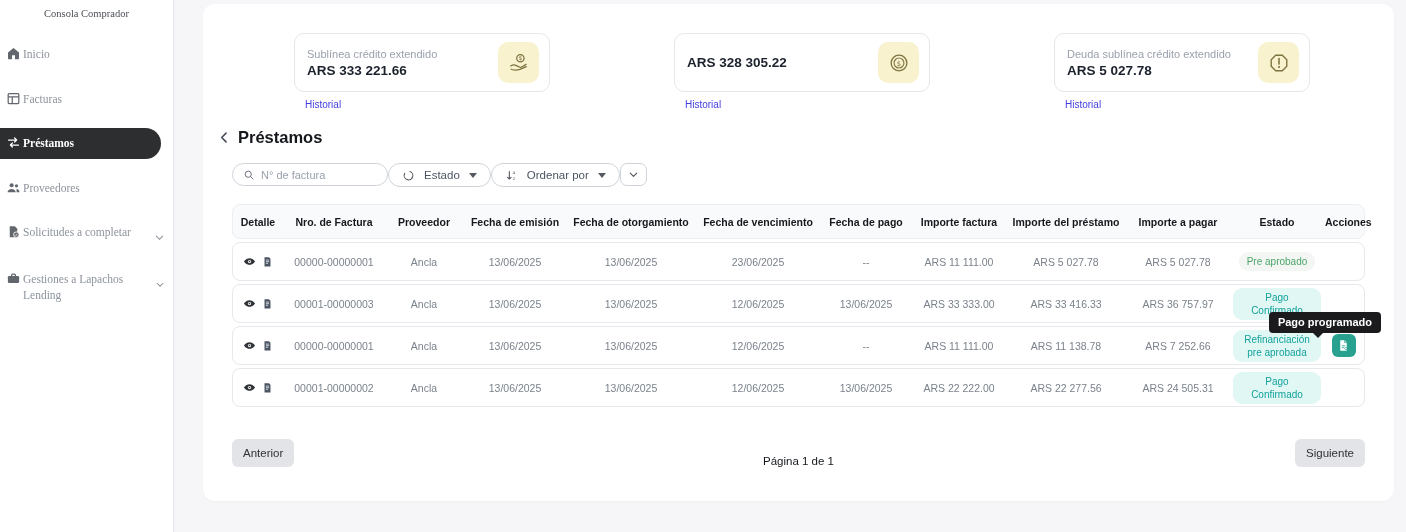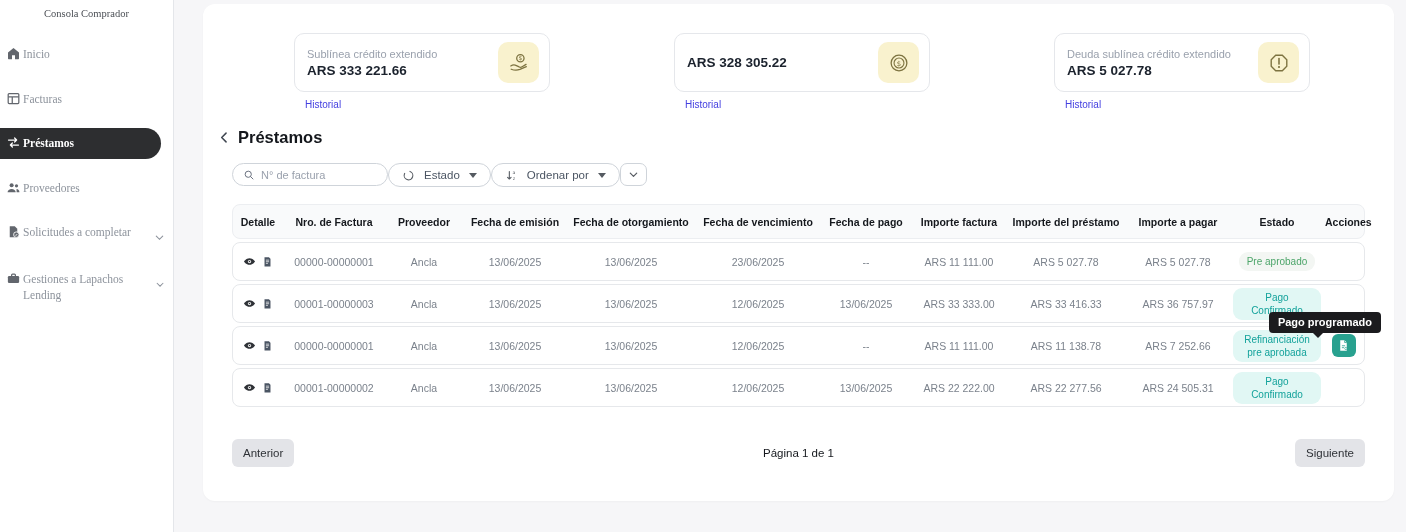--- a/index.html
+++ b/index.html
@@ -108,21 +108,21 @@
   .tooltip {
     position: absolute; right: -17px; top: -15px; z-index: 6;
     background: #1b1b1e; color: #fff; font-size: 11px; font-weight: bold;
     padding: 4px 9px 5px; border-radius: 4px; white-space: nowrap; margin-left: 16px;
   }
   .tooltip::after {
     content: ""; position: absolute; top: 100%; left: 44px;
     border-left: 5px solid transparent; border-right: 5px solid transparent; border-top: 5px solid #1b1b1e;
   }
   
-  .pagination { display: flex; align-items: center; justify-content: space-between; margin: 32px 29px 16px 29px; position: relative; }
+  .pagination { display: flex; align-items: flex-end; justify-content: space-between; margin: 32px 29px 16px 29px; position: relative; }
   .page-btn {
     background: #e3e4e8; border: none; border-radius: 6px; padding: 8px 11px;
     font-size: 11.5px; color: #2f3237; cursor: pointer; font-family: "Liberation Sans", sans-serif;
   }
   .page-info { position: absolute; left: 50%; transform: translateX(-50%); font-size: 11.5px; color: #15181d; }
 </style>
 </head>
 <body>
 
 <div class="sidebar">

